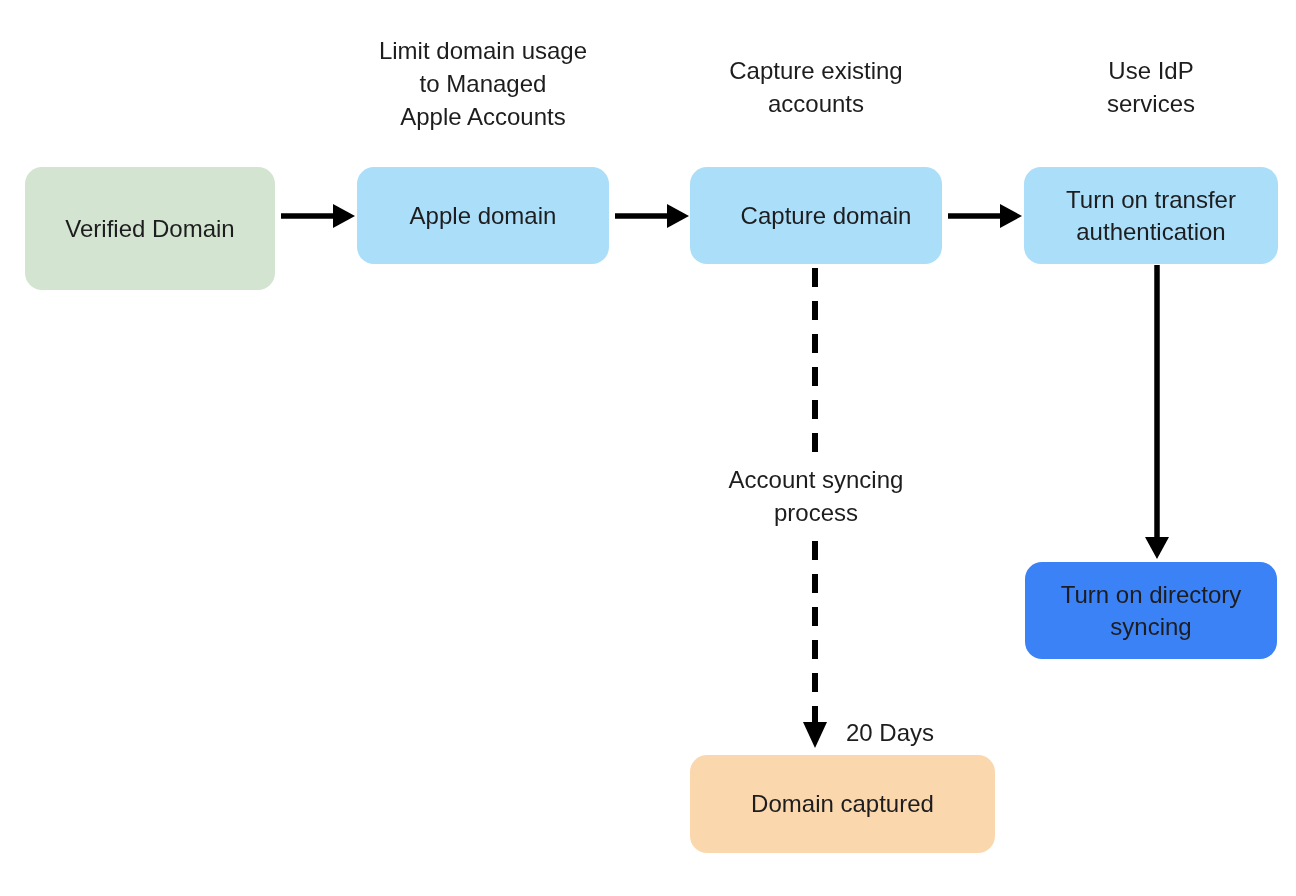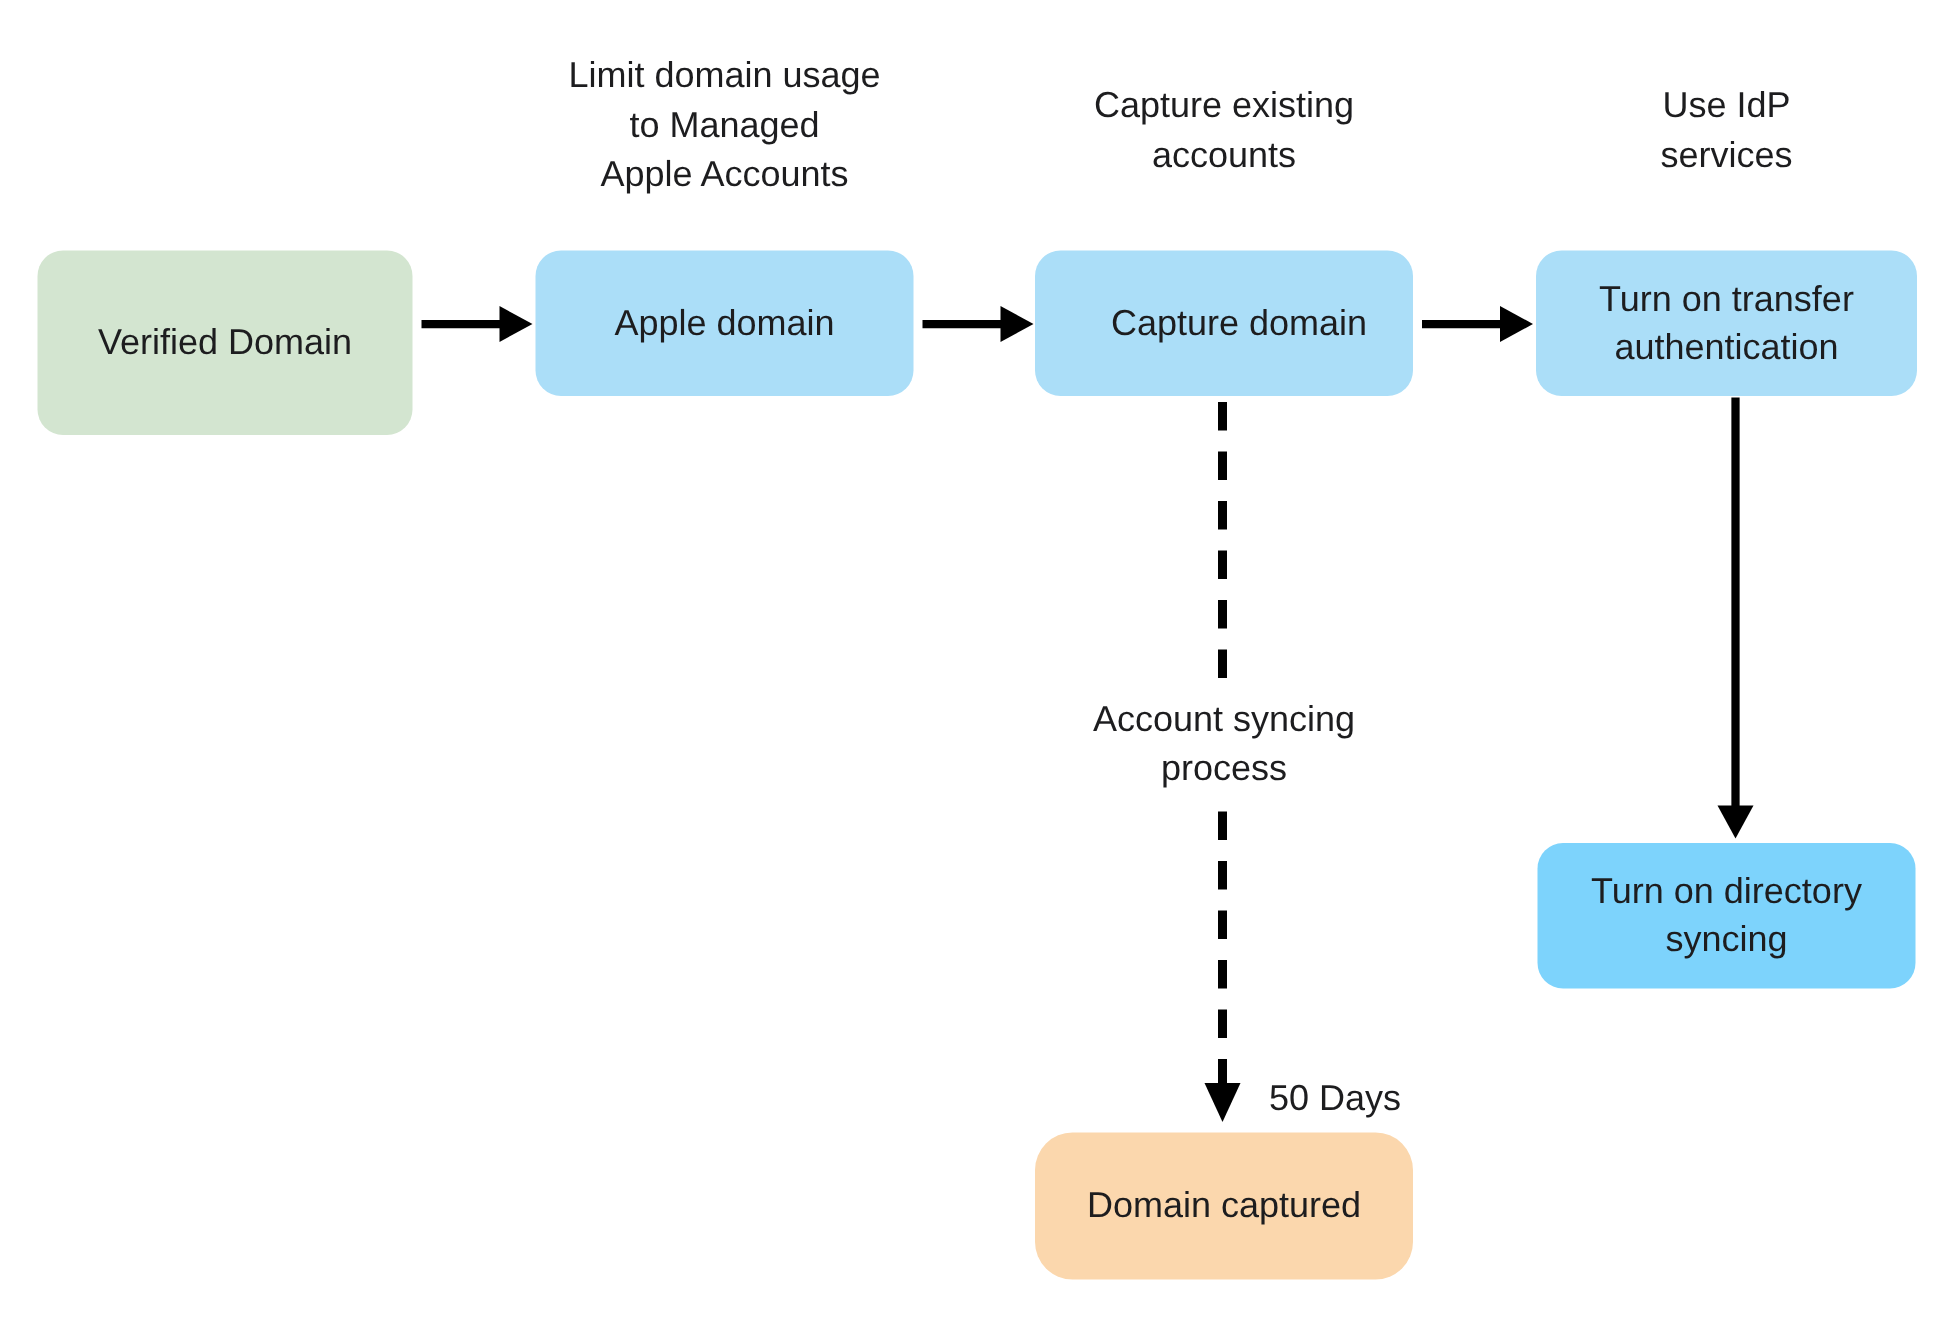--- a/index.html
+++ b/index.html
@@ -38,21 +38,21 @@
     font-size: 24px;
     line-height: 33px;
     white-space: pre-line;
   }
   
   .node-verified-domain   { left: 25px;   top: 167px; width: 250px; height: 123px; }
   .node-lock-domain       { left: 357px;  top: 167px; width: 252px; height: 97px; }
   .node-capture-domain    { left: 690px;  top: 167px; width: 252px; height: 97px; }
   .node-federated-auth    { left: 1024px; top: 167px; width: 254px; height: 97px; }
   .node-directory-syncing { left: 1025px; top: 562px; width: 252px; height: 97px; }
-  .node-domain-captured   { left: 690px;  top: 755px; width: 252px; height: 98px; border-radius: 25px; }
+  .node-domain-captured   { left: 690px;  top: 755px; width: 305px; height: 98px; }
   
   .note-lock-domain    { left: 357px;  top: 34px;  width: 252px; }
   .note-capture-domain { left: 690px;  top: 54px;  width: 252px; }
   .note-federated-auth { left: 1024px; top: 54px;  width: 254px; }
   .note-transfer       { left: 690px;  top: 463px; width: 252px; }
   .note-duration       { left: 846px;  top: 716px; text-align: left; }
 </style>
 </head>
 <body>
 
@@ -97,21 +97,21 @@
 
   <div class="node node-capture-domain" style="background-color: rgb(171, 222, 248); color: rgb(29, 29, 31); padding-left: 20px;">
     <span>Capture domain</span>
   </div>
 
   <div class="node node-federated-auth" style="background-color: rgb(171, 222, 248); color: rgb(29, 29, 31);">
     <span>Turn on transfer
 authentication</span>
   </div>
 
-  <div class="node node-directory-syncing" style="background-color: #7dd3fc; color: rgb(29, 29, 31);">
+  <div class="node node-directory-syncing" style="background-color: #3b82f6; color: rgb(29, 29, 31);">
     <span>Turn on directory
 syncing</span>
   </div>
 
   <div class="node node-domain-captured" style="background-color: rgb(251, 215, 173); color: rgb(29, 29, 31);">
     <span>Domain captured</span>
   </div>
 
   <div class="note note-lock-domain" style="color: rgb(29, 29, 31);">Limit domain usage
 to Managed
@@ -119,15 +119,15 @@
 
   <div class="note note-capture-domain" style="color: rgb(29, 29, 31);">Capture existing
 accounts</div>
 
   <div class="note note-federated-auth" style="color: rgb(29, 29, 31);">Use IdP
 services</div>
 
   <div class="note note-transfer" style="color: rgb(29, 29, 31);">Account syncing
 process</div>
 
-  <div class="note note-duration" style="color: rgb(29, 29, 31);">50 Days</div>
+  <div class="note note-duration" style="color: rgb(29, 29, 31);">20 Days</div>
 
 </div>
 
 </body></html>

